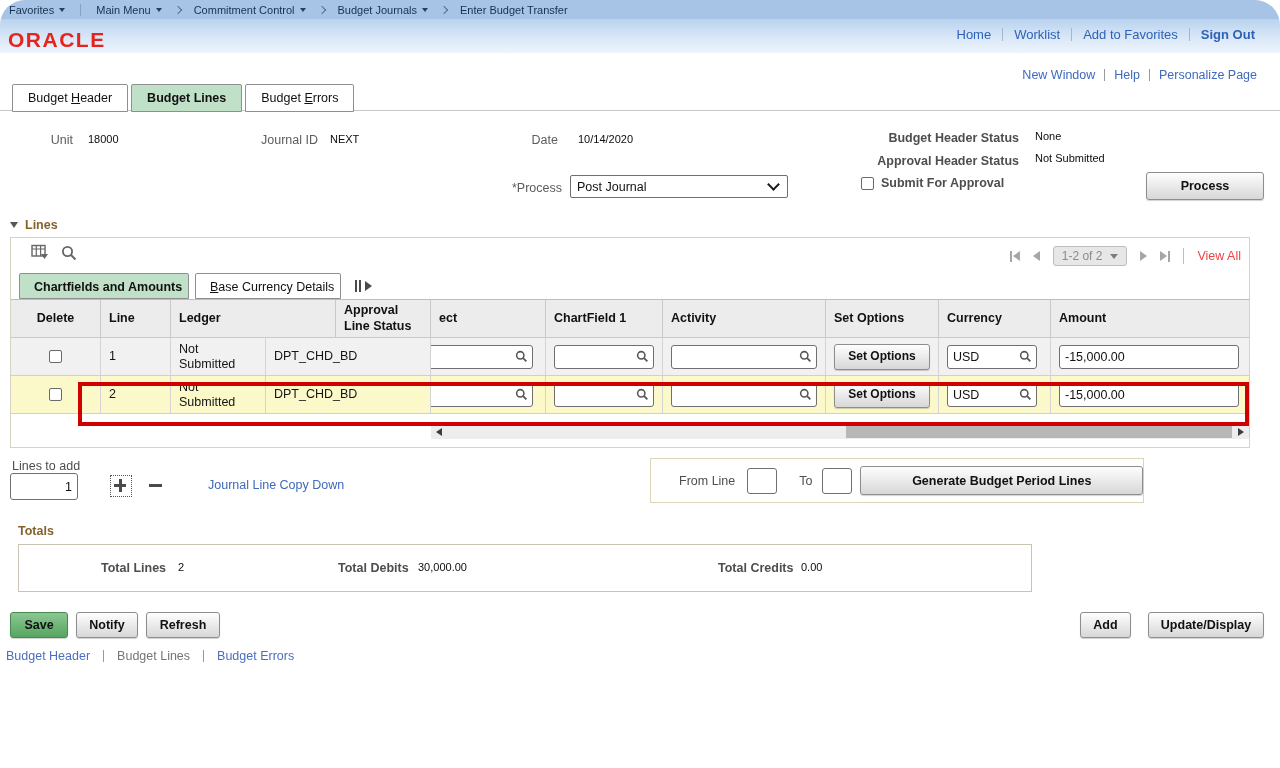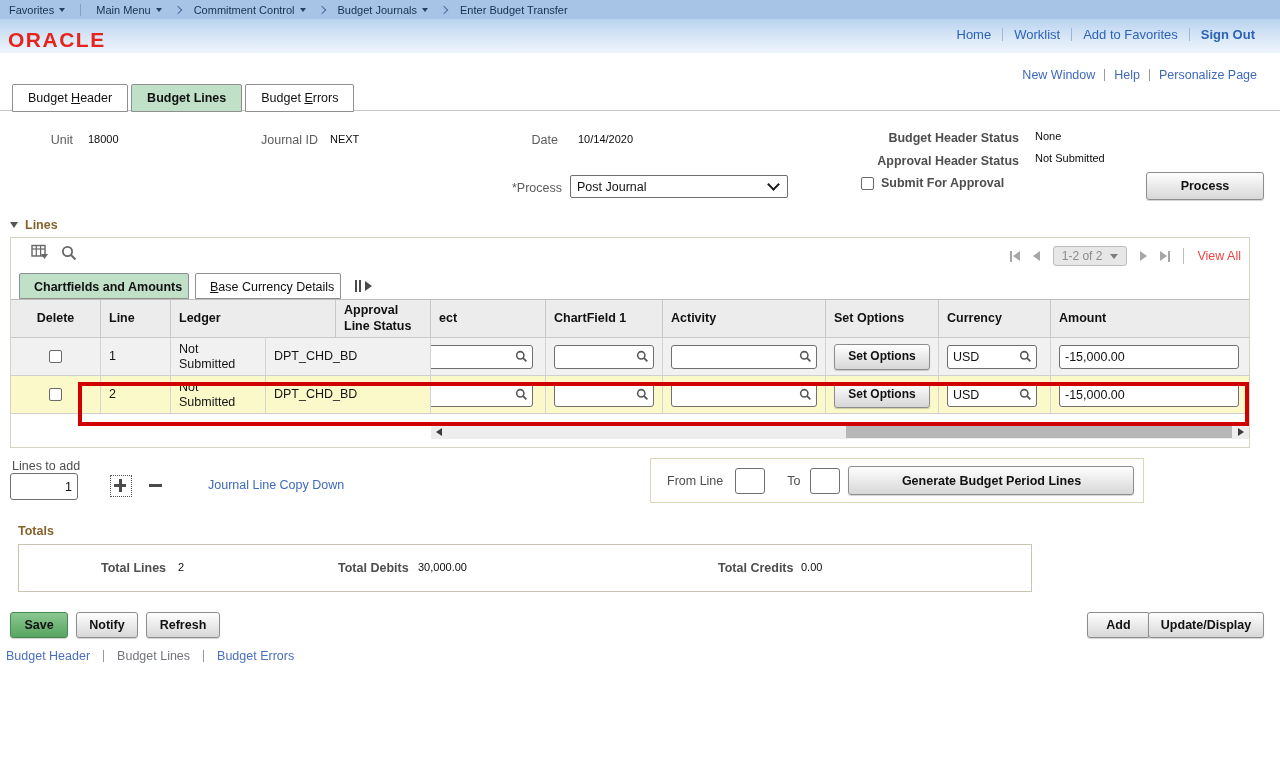--- a/index.html
+++ b/index.html
@@ -1,17 +1,17 @@
 <!DOCTYPE html>
 <html><head>
 <meta charset="utf-8">
 <style>
   html,body{margin:0;padding:0;background:#fff;}
   .screen{position:relative;width:1280px;height:768px;background:#fff;overflow:hidden;
-          font-family:"Liberation Sans",sans-serif;color:#111;}
+          font-family:"Liberation Sans",sans-serif;color:#111;border-radius:25px;}
   .abs{position:absolute;}
 
   
   .topbar{position:absolute;top:0;left:0;right:0;height:19px;background:#a7c4e7;
           display:flex;align-items:center;font-size:11px;color:#17304e;padding-left:9px;box-sizing:border-box;}
   .crumb{display:flex;align-items:center;cursor:pointer;white-space:nowrap;}
   .caret{width:0;height:0;border-left:3.5px solid transparent;border-right:3.5px solid transparent;
          border-top:4px solid #22405f;margin-left:5px;}
   .crumb-bar{width:1px;height:12px;background:#82a2c8;margin:0 15px;}
   .gt{width:5px;height:5px;border-top:1.5px solid #4c6f9c;border-right:1.5px solid #4c6f9c;
@@ -122,21 +122,21 @@
   .sb-thumb{position:absolute;left:415px;top:1px;width:386px;height:12px;background:#b7b7b7;cursor:pointer;}
 
   
   .plus-icon{position:relative;display:inline-block;width:20px;height:20px;border:1px dotted #555;cursor:pointer;}
   .plus-icon .ph{position:absolute;left:3px;top:8px;width:12px;height:3px;background:#4a4a4a;}
   .plus-icon .pv{position:absolute;left:8px;top:3px;width:3px;height:13px;background:#4a4a4a;}
   .minus-icon{display:inline-block;width:13px;height:3px;background:#4a4a4a;cursor:pointer;}
   .link{color:#3f69bd;font-size:12.5px;cursor:pointer;white-space:nowrap;}
 
   .genbox{position:absolute;left:650px;top:458px;width:494px;height:45px;border:1px solid #ddd5b8;
-          display:flex;align-items:center;box-sizing:border-box;padding-left:16px;}
+          display:flex;align-items:center;box-sizing:border-box;padding-left:28px;}
 
   .totalsbox{position:absolute;left:18px;top:544px;width:1014px;height:48px;border:1px solid #c9c3b1;box-sizing:border-box;}
 
   .footer-links{position:absolute;left:6px;top:649px;display:flex;align-items:center;font-size:12.5px;}
   .flink{color:#4a6fbe;cursor:pointer;white-space:nowrap;}
   .flink.current{color:#72757a;cursor:default;}
   .fsep{width:1px;height:12px;background:#9a9a9a;margin:0 13px;}
 </style>
 </head>
 <body>
@@ -429,21 +429,21 @@
     <span class="abs blbl" style="left:319px;top:16px;">Total Debits</span>
     <span class="abs val" style="left:399px;top:16px;">30,000.00</span>
     <span class="abs blbl" style="left:699px;top:16px;">Total Credits</span>
     <span class="abs val" style="left:782px;top:16px;">0.00</span>
   </div>
 
   
   <div class="abs btn green" style="left:10px;top:612px;width:58px;height:26px;">Save</div>
   <div class="abs btn" style="left:76px;top:612px;width:62px;height:26px;">Notify</div>
   <div class="abs btn" style="left:146px;top:612px;width:74px;height:26px;">Refresh</div>
-  <div class="abs btn" style="left:1080px;top:612px;width:63px;height:26px;margin-left:7px;">Add</div>
+  <div class="abs btn" style="left:1080px;top:612px;width:51px;height:26px;">Add</div>
   <div class="abs btn" style="left:1148px;top:612px;width:116px;height:26px;">Update/Display</div>
 
   
   <div class="footer-links">
     <span class="flink">Budget Header</span>
     <span class="fsep"></span>
     <span class="flink current">Budget Lines</span>
     <span class="fsep"></span>
     <span class="flink">Budget Errors</span>
   </div>

